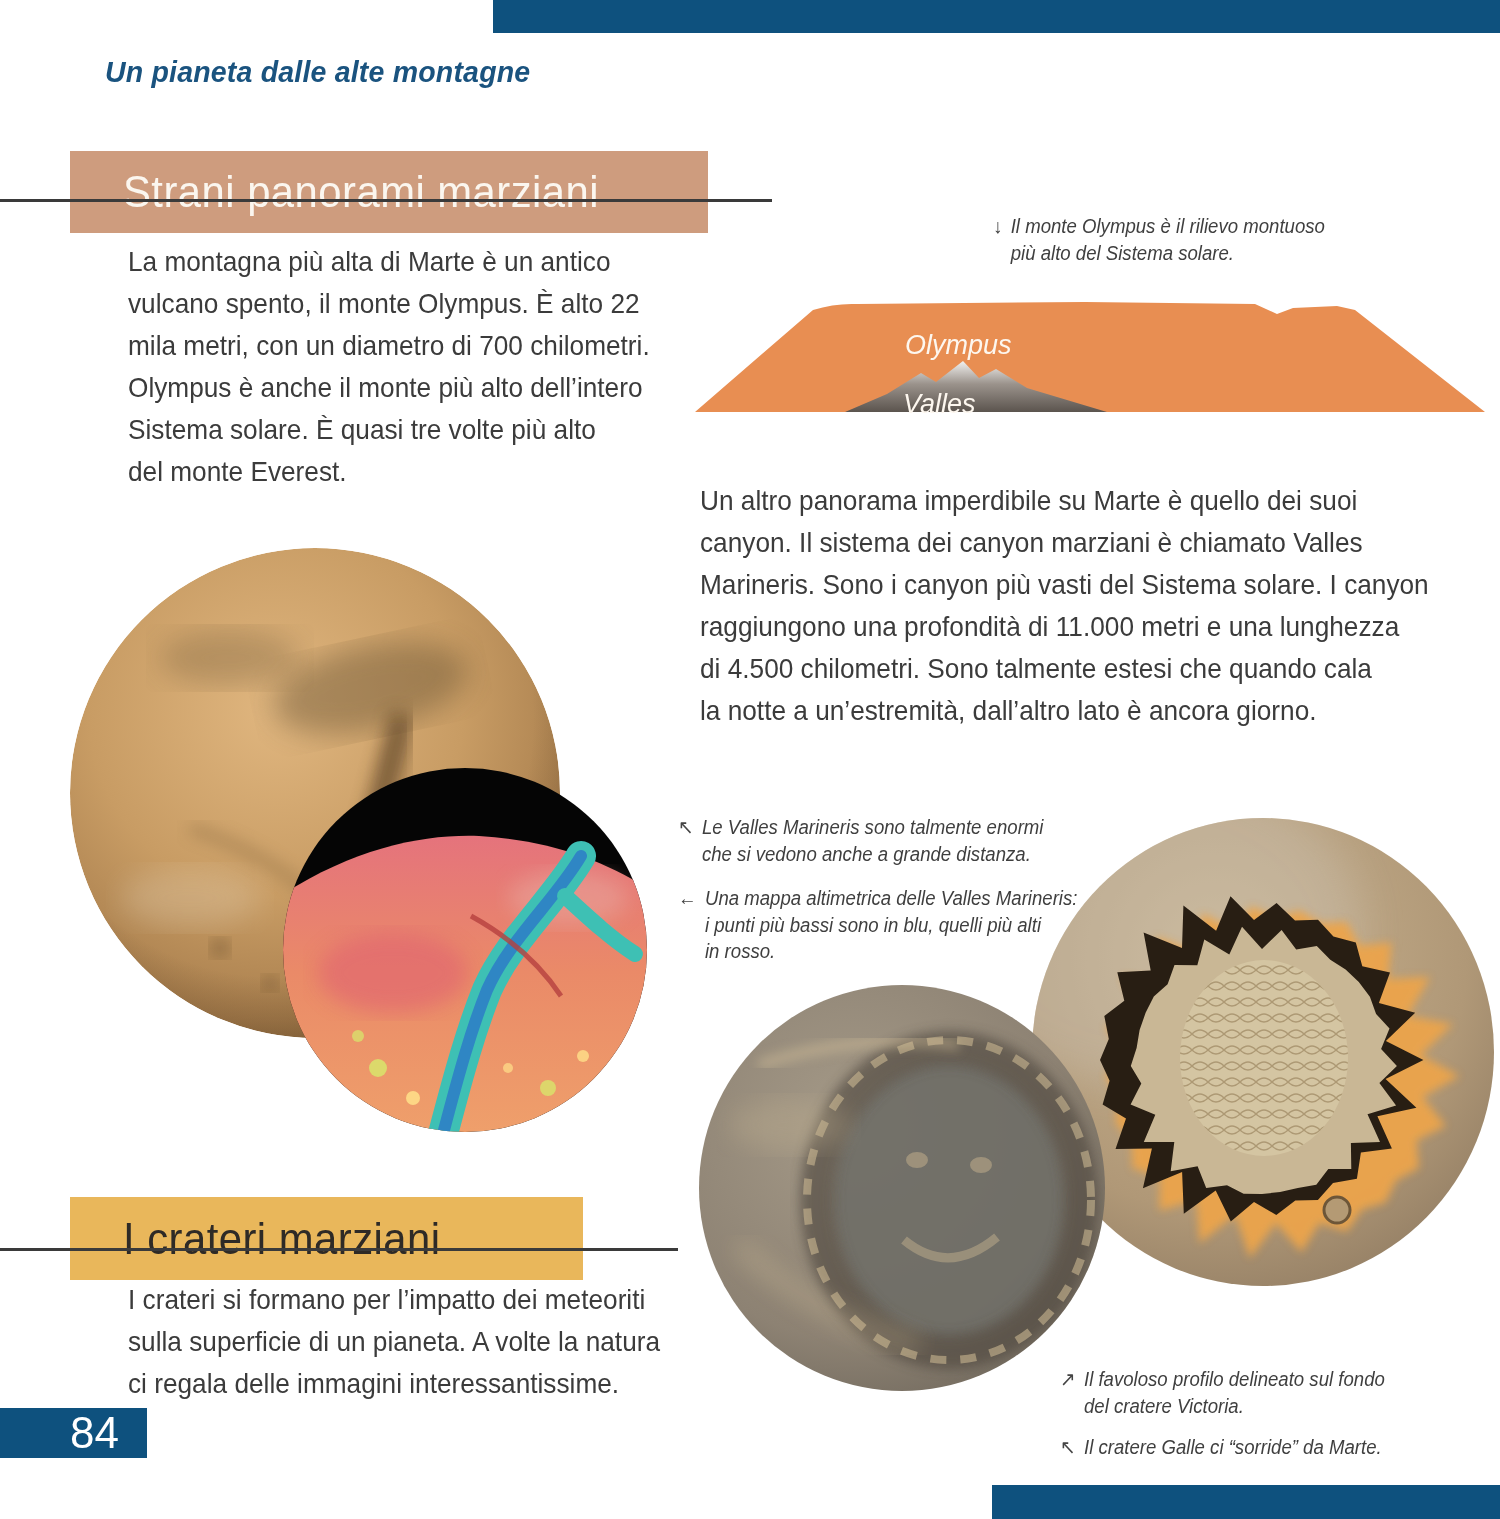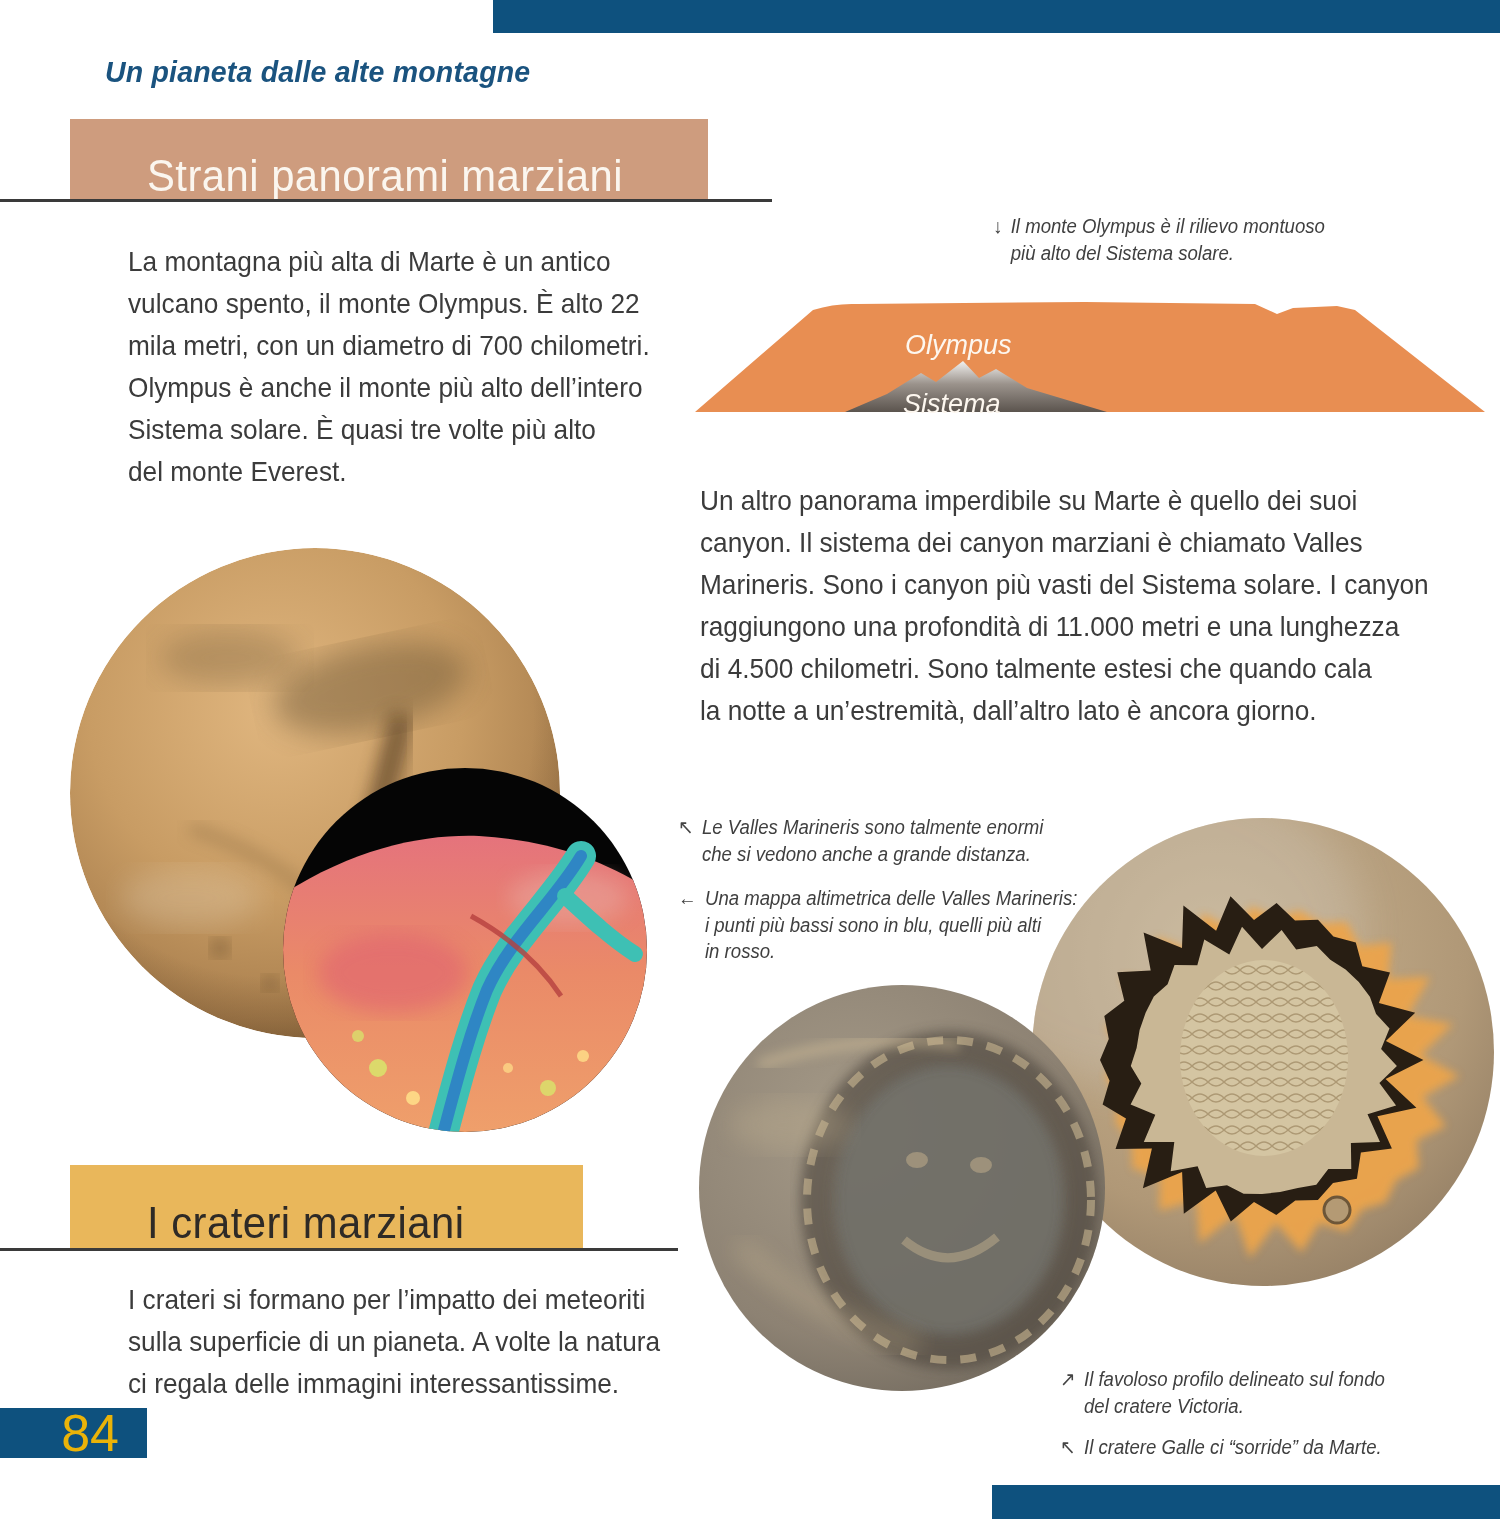--- a/index.html
+++ b/index.html
@@ -13,21 +13,21 @@
   
   .bar{background:#0e517e;}
   #top-bar{left:493px;top:0;width:1007px;height:33px;}
   #bottom-bar{left:992px;top:1485px;width:508px;height:34px;}
   
   #kicker{
     left:105px;top:55px;font-size:30px;font-style:italic;font-weight:bold;
     color:#1a537f;letter-spacing:.2px;transform:scaleX(.95);transform-origin:0 0;
   }
   
-  .band{display:flex;align-items:flex-end;padding-left:77px;box-sizing:border-box;}
+  .band{display:flex;align-items:center;padding-left:53px;box-sizing:border-box;margin-top:32px;}
   #band1{left:70px;top:119px;width:638px;height:82px;background:#ce9c7e;}
   #band1 .band-label{color:#fbf6ef;}
   #band2{left:70px;top:1165px;width:513px;height:83px;background:#e9b75b;}
   #band2 .band-label{color:#2e2a26;}
   .band-label{font-size:44px;letter-spacing:.5px;transform:scaleX(.95);transform-origin:0 0;white-space:nowrap;}
   .rule{background:#3a3a3a;height:3px;}
   #rule1{left:0;top:199px;width:772px;}
   #rule2{left:0;top:1248px;width:678px;}
   
   .body-text{
@@ -51,21 +51,21 @@
   
   .diagram-label{font-style:italic;color:#fdf7ef;font-size:27px;white-space:nowrap;}
   #lbl-olympus{left:905px;top:330px;}
   #lbl-everest{left:903px;top:389px;}
   
   #page-num-box{
     left:0;top:1408px;width:147px;height:50px;background:#0e517e;
     display:flex;align-items:center;justify-content:flex-end;padding-right:28px;
     box-sizing:border-box;
   }
-  #page-num-box span{color:#eab308;font-size:52px;line-height:1;}
+  #page-num-box span{color:#ffffff;font-size:44px;line-height:1;}
   svg{display:block;}
 </style>
 </head>
 <body>
 
 <div class="abs bar" id="top-bar"></div>
 <div class="abs bar" id="bottom-bar"></div>
 
 <div class="abs" id="kicker">Un pianeta dalle alte montagne</div>
 
@@ -94,21 +94,21 @@
         <stop offset="0" stop-color="#f2f1ef"></stop>
         <stop offset="0.45" stop-color="#9b938c"></stop>
         <stop offset="1" stop-color="#5b544e"></stop>
       </linearGradient>
     </defs>
     <path fill="#e88e52" d="M0,114 L118,12 Q140,5 162,6 L390,4 L560,6 L582,16 L598,10 L642,8 L660,12 L790,114 Z"></path>
     <path fill="url(#evGrad)" d="M150,114 L192,96 L226,75 L241,84 L268,63 L284,80 L301,71 L332,90 L372,102 L412,114 Z"></path>
   </svg>
 </div>
 <div class="abs diagram-label" id="lbl-olympus">Olympus</div>
-<div class="abs diagram-label" id="lbl-everest">Sistema</div>
+<div class="abs diagram-label" id="lbl-everest">Valles</div>
 
 <div class="abs body-text" id="canyon-par">Un altro panorama imperdibile su Marte è quello dei suoi
 canyon. Il sistema dei canyon marziani è chiamato Valles
 Marineris. Sono i canyon più vasti del Sistema solare. I canyon
 raggiungono una profondità di 11.000 metri e una lunghezza
 di 4.500 chilometri. Sono talmente estesi che quando cala
 la notte a un’estremità, dall’altro lato è ancora giorno.</div>
 
 <div class="abs" style="left:70px;top:548px;width:490px;height:490px;">
   <svg width="490" height="490" viewBox="0 0 490 490">

